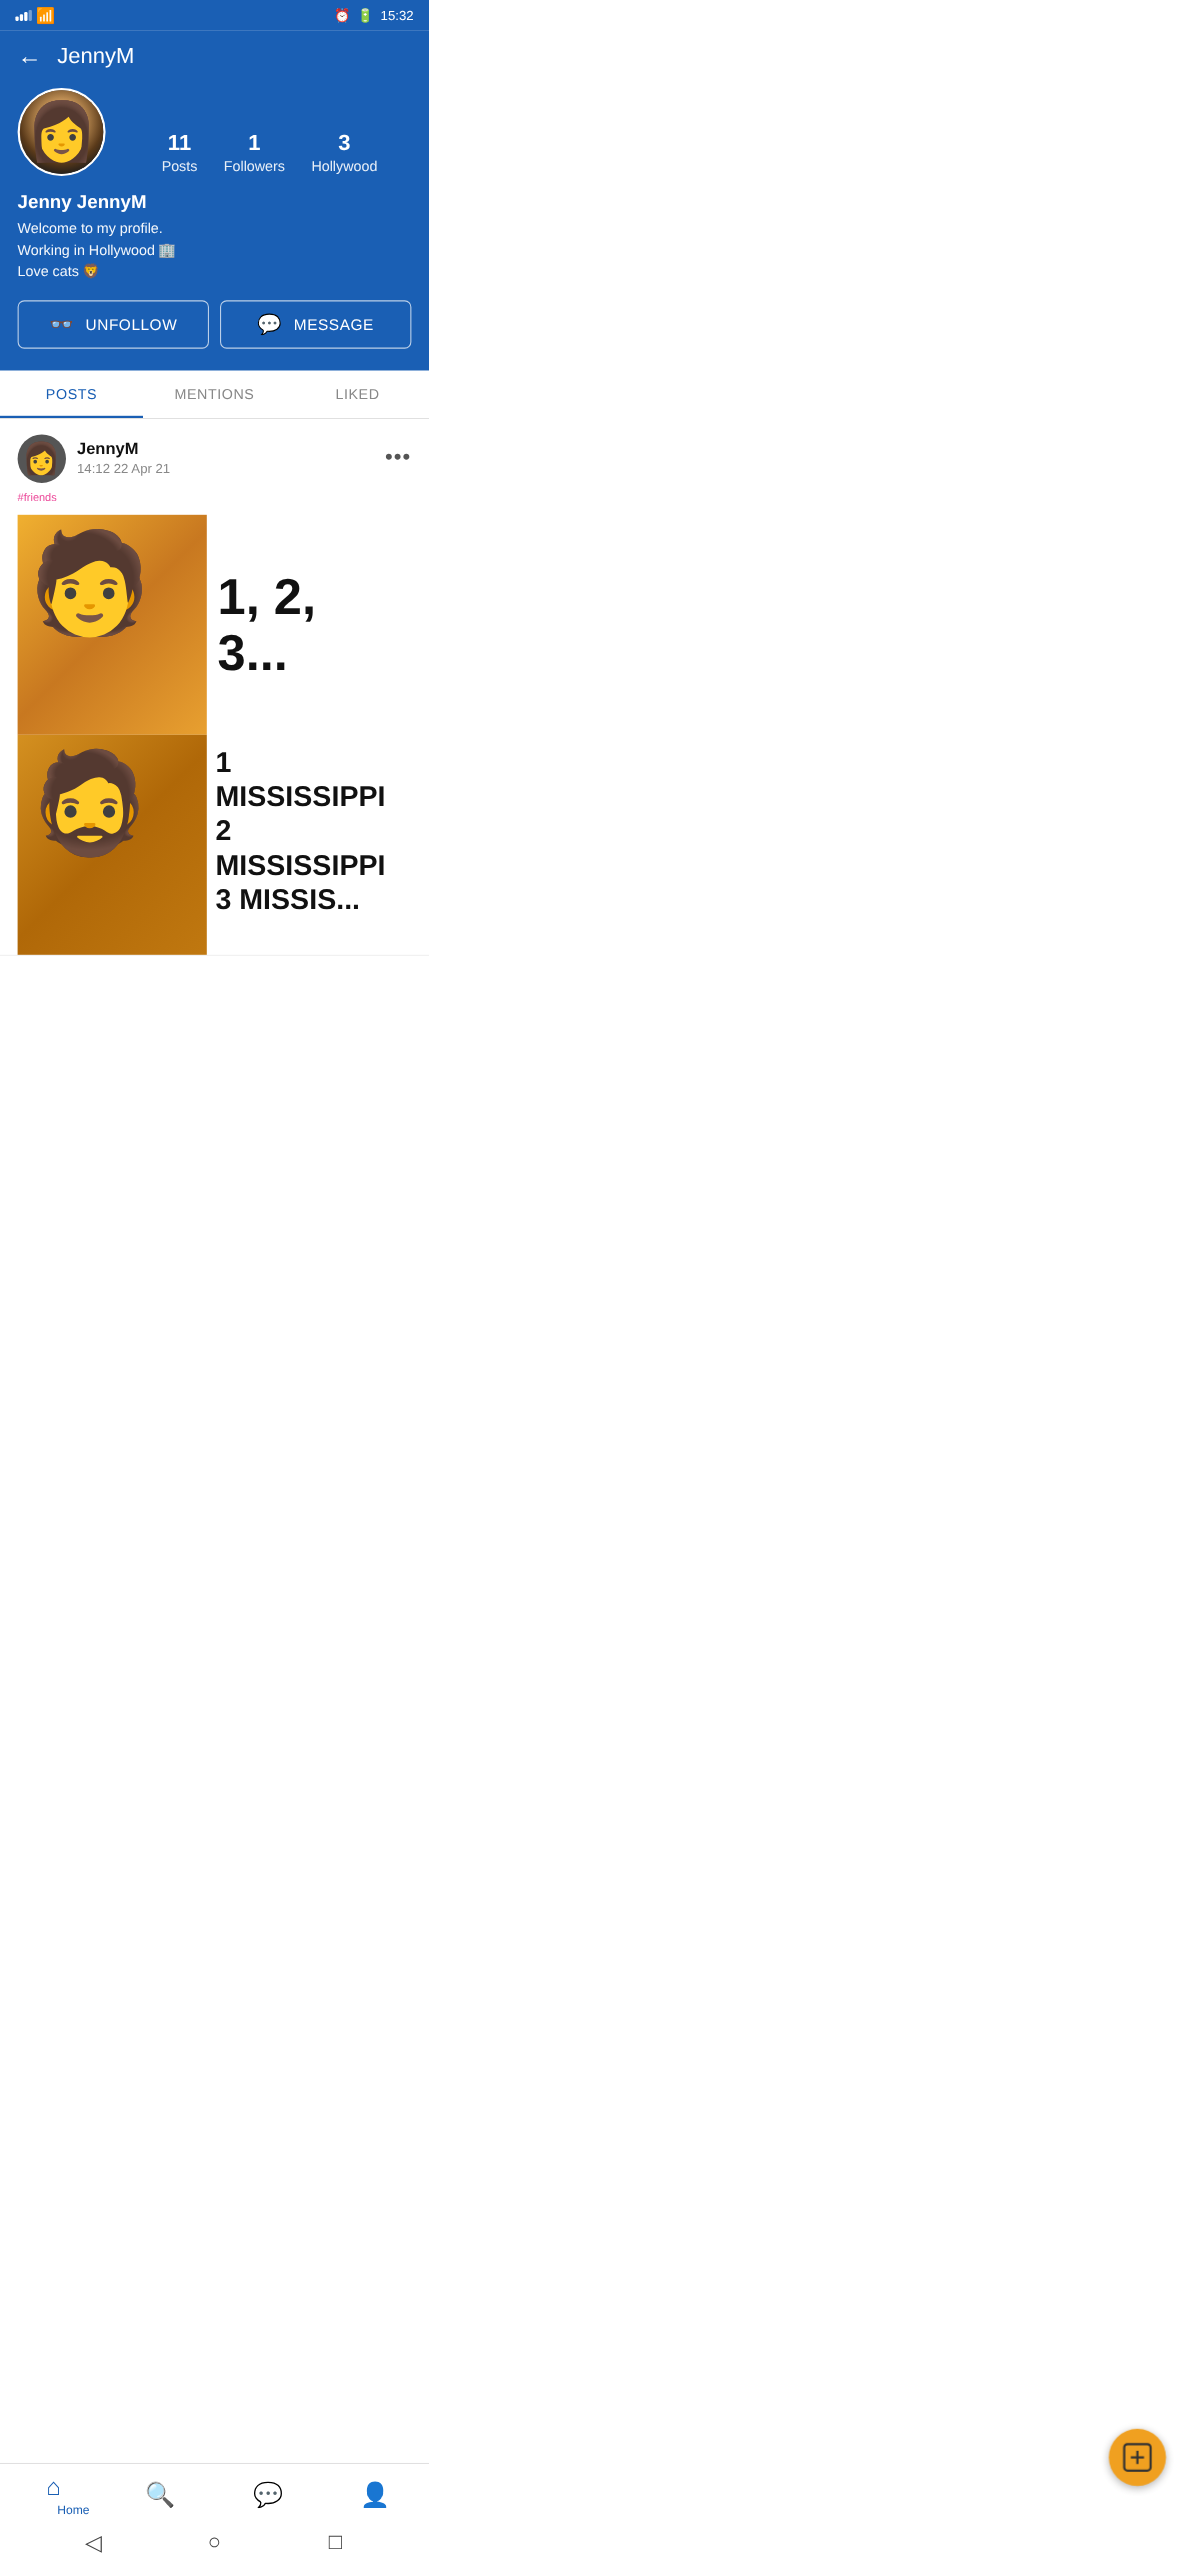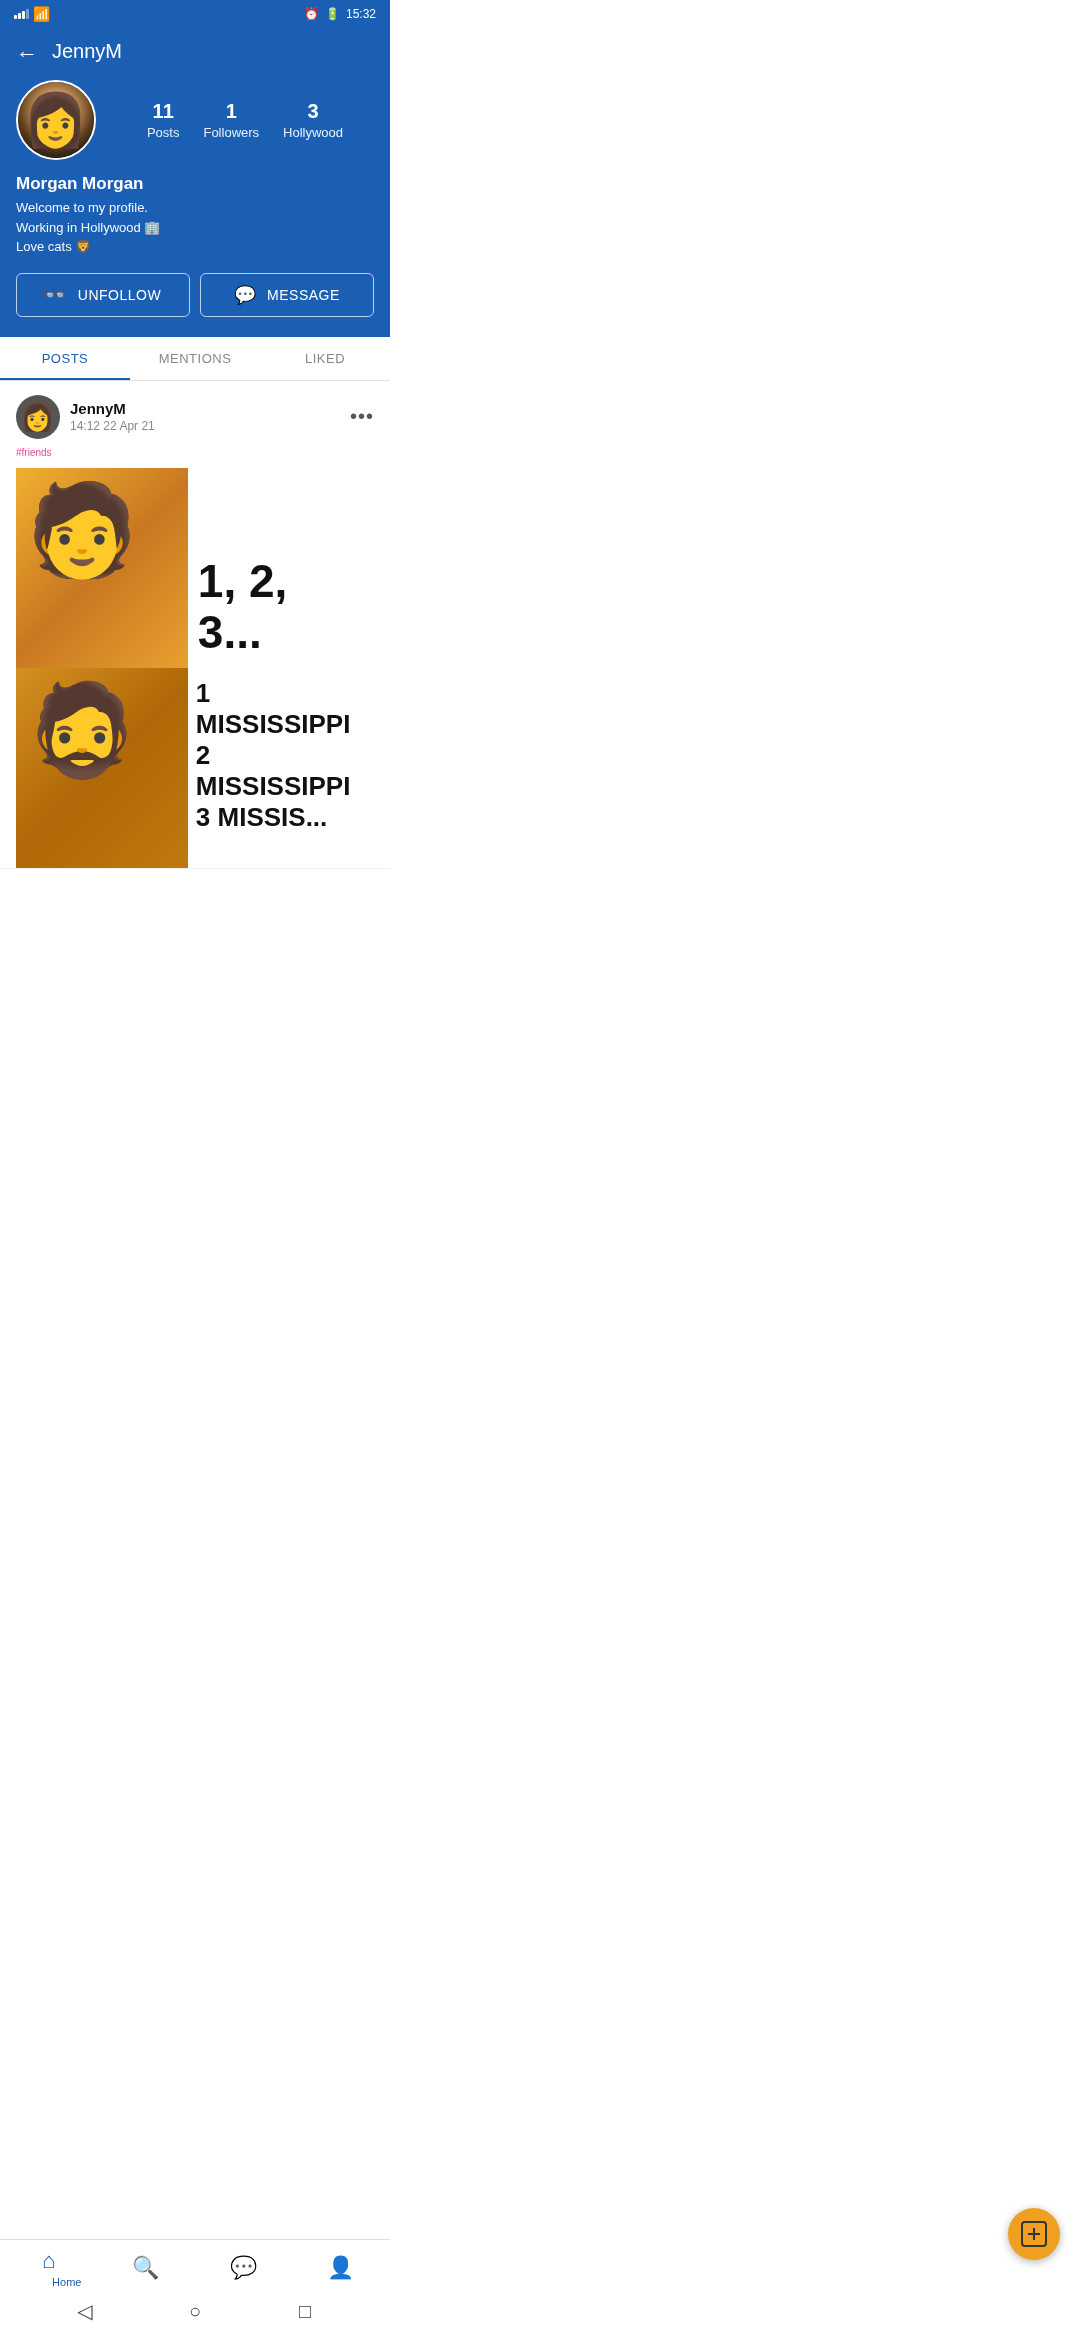--- a/index.html
+++ b/index.html
@@ -62,21 +62,21 @@
     }
 
     
     .profile-section {
       background: #1a5fb4;
       color: white;
       padding: 0 16px 20px;
     }
     .profile-top {
       display: flex;
-      align-items: center;
+      align-items: flex-end;
       gap: 20px;
       margin-bottom: 14px;
     }
     .avatar-wrap {
       width: 80px;
       height: 80px;
       border-radius: 50%;
       overflow: hidden;
       border: 2px solid white;
       flex-shrink: 0;
@@ -302,21 +302,21 @@
     }
 
     .meme-right {
       width: 52%;
       display: flex;
       flex-direction: column;
     }
     .meme-text-top {
       flex: 1;
       display: flex;
-      align-items: flex-end;
+      align-items: center;
       justify-content: center;
       padding: 10px;
       min-height: 160px;
     }
     .meme-text-top span {
       font-size: 46px;
       font-weight: 900;
       color: #111;
       line-height: 1.1;
     }
@@ -473,21 +473,21 @@
           <span class="stat-number">1</span>
           <span class="stat-label">Followers</span>
         </div>
         <div class="stat-item">
           <span class="stat-number">3</span>
           <span class="stat-label">Hollywood</span>
         </div>
       </div>
     </div>
 
-    <div class="profile-name">Morgan Morgan</div>
+    <div class="profile-name">Jenny JennyM</div>
     <div class="profile-bio">
       <span>Welcome to my profile.</span><br>
       <span>Working in Hollywood 🏢</span><br>
       <span>Love cats 🦁</span>
     </div>
 
     <div class="action-buttons">
       <button class="action-btn">
         <span class="btn-icon">👓</span>
         <span>UNFOLLOW</span>

